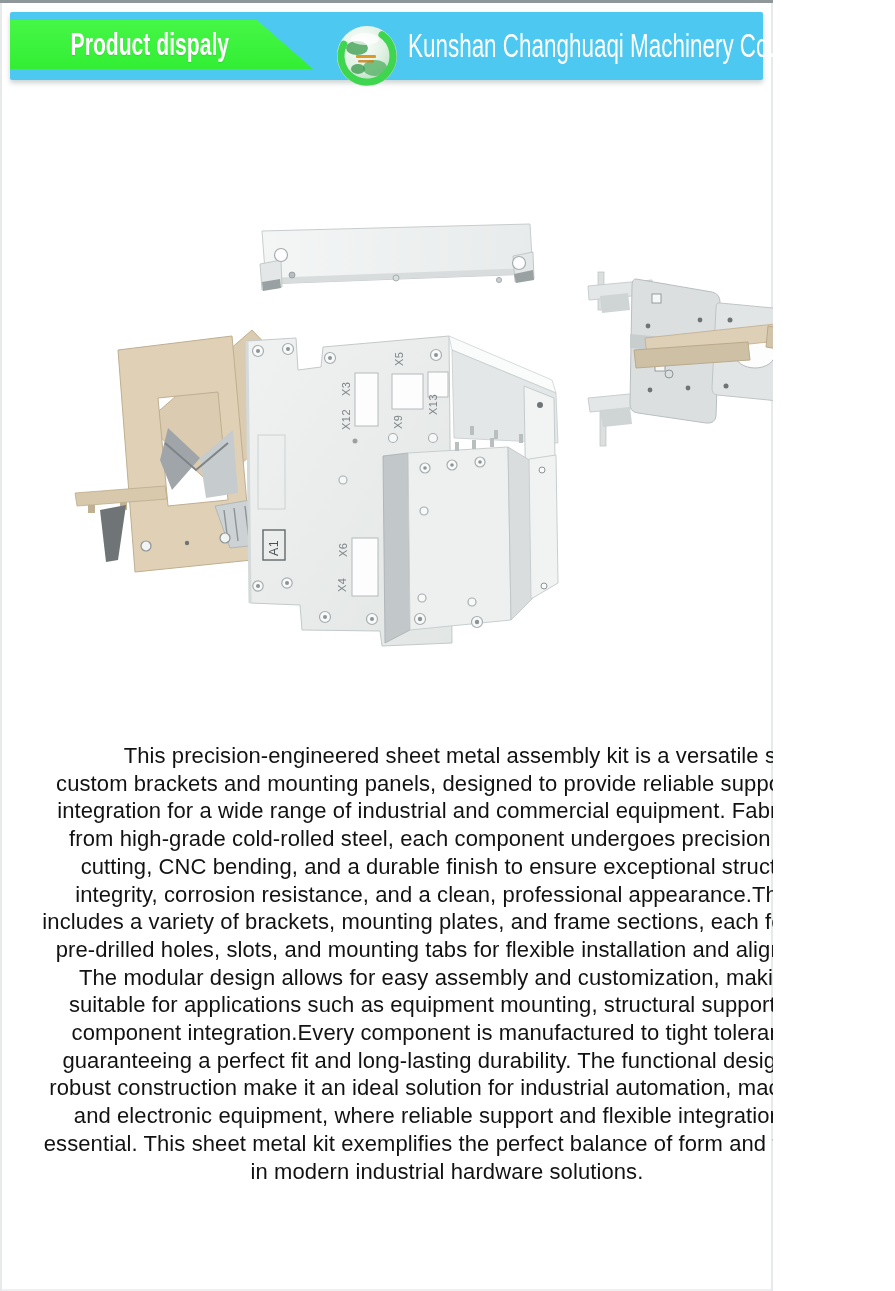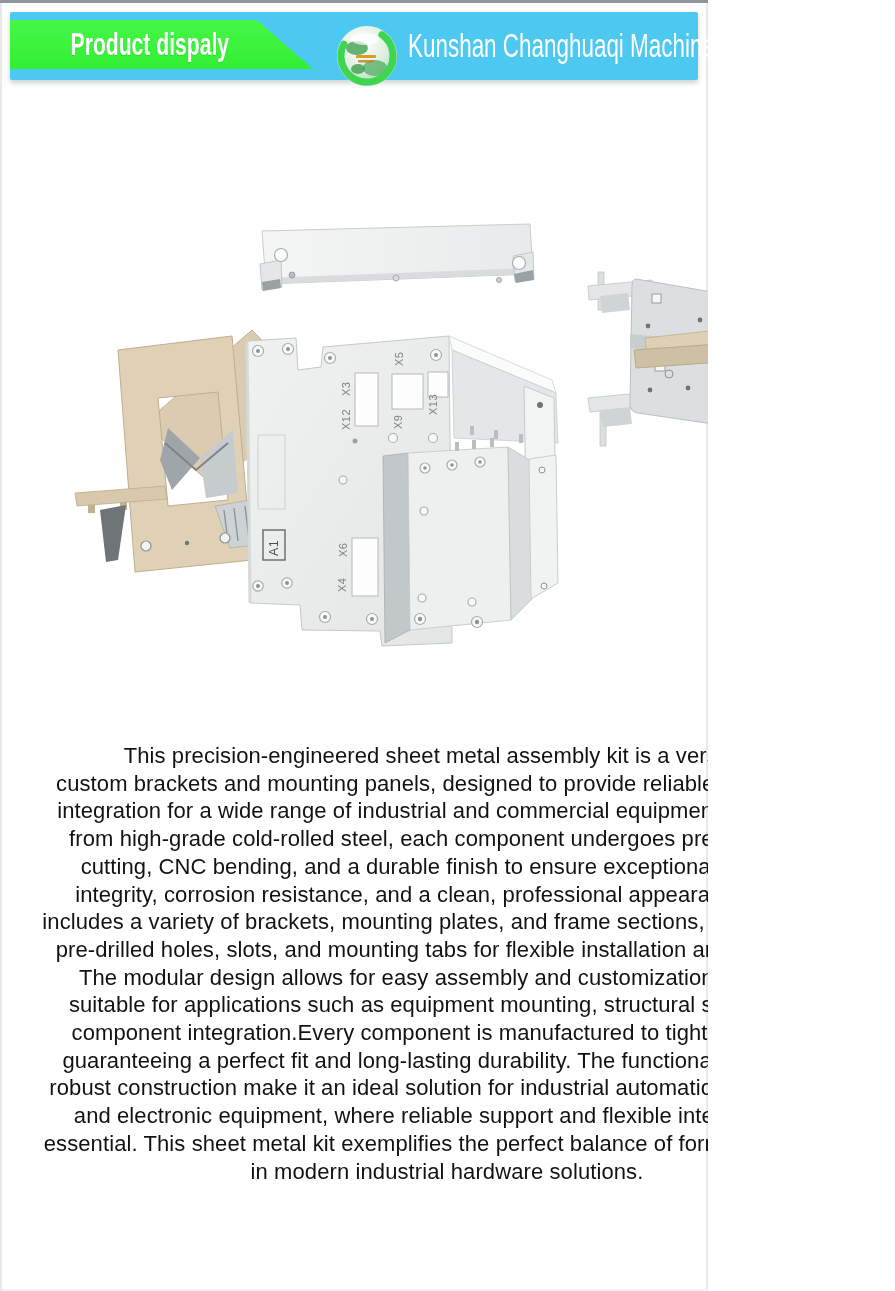--- a/index.html
+++ b/index.html
@@ -1,18 +1,18 @@
 <!DOCTYPE html>
 <html><head>
 <meta charset="utf-8">
 <style>
   html,body{margin:0;padding:0;background:#ffffff;}
   body{width:895px;height:1291px;font-family:"Liberation Sans",sans-serif;}
   .page{
-    position:relative;width:708px;height:1291px;background:#fff;box-sizing:border-box;
+    position:relative;width:773px;height:1291px;background:#fff;box-sizing:border-box;
     border-top:3px solid #8f979b;
     box-shadow:inset 2px 0 0 #e7eaeb, inset -2px 0 0 #e7eaeb, inset 0 -2px 0 #eef0f1;
     overflow:hidden;
   }
   
   .topbar{
     position:absolute;left:10px;right:10px;top:9px;height:68px;
     background:#4dc9f1;border-radius:2px;
     box-shadow:0 3px 5px rgba(110,125,130,.35);
   }

